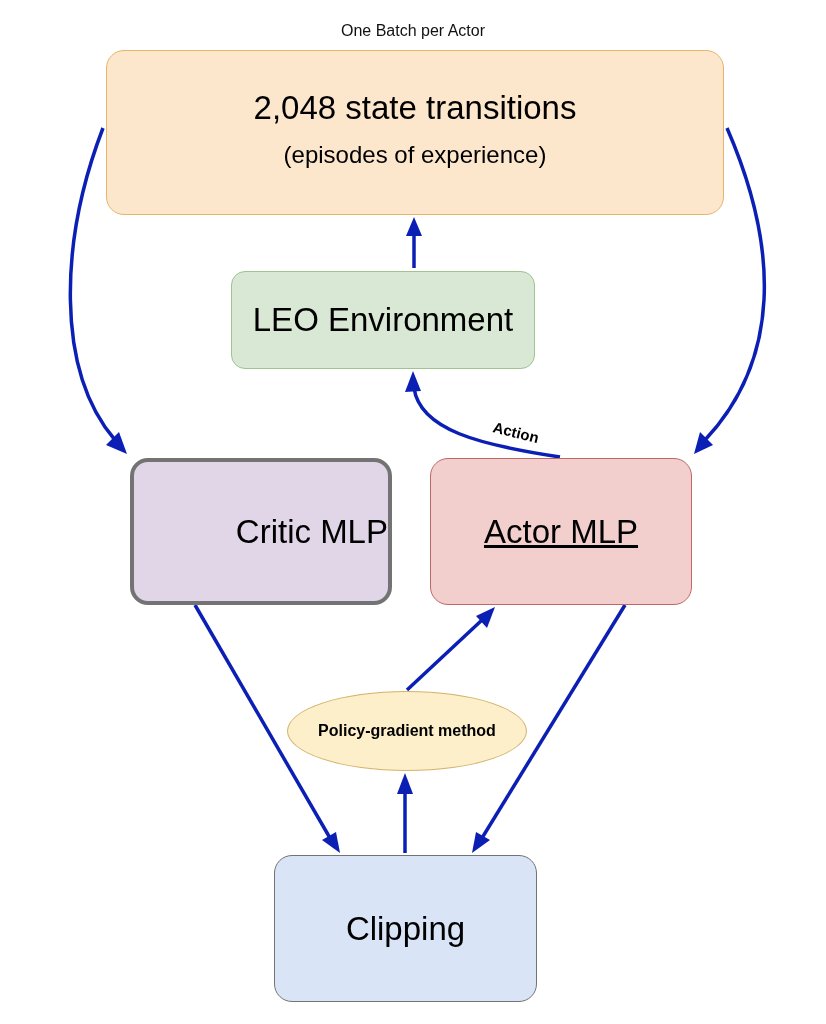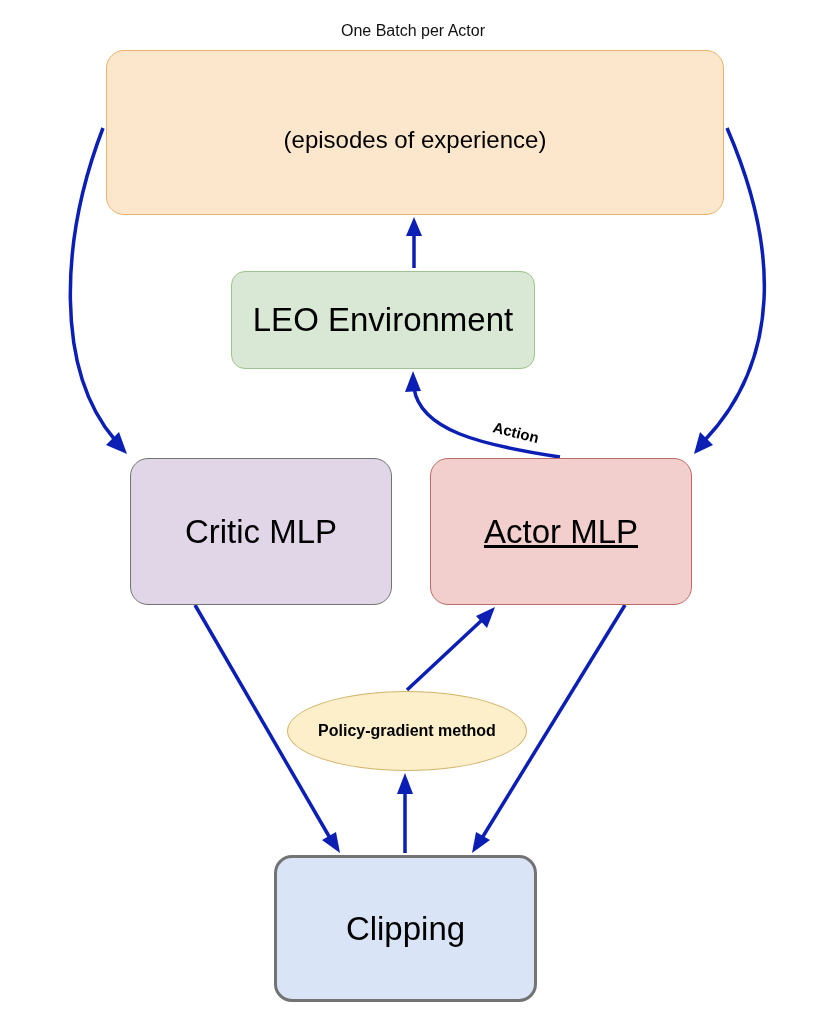--- a/index.html
+++ b/index.html
@@ -4,23 +4,23 @@
 <style>
   html, body { margin: 0; padding: 0; background: #ffffff; }
   body { width: 826px; height: 1024px; position: relative; overflow: hidden; font-family: "Liberation Sans", sans-serif; }
   .node { position: absolute; box-sizing: border-box; display: flex; flex-direction: column; align-items: center; justify-content: center; text-align: center; color: #000; }
   .rounded { border-radius: 18px; }
   #batch-caption { position: absolute; left: 0; width: 826px; top: 22px; text-align: center; font-size: 16px; color: #111; }
   #node-batch { left: 106px; top: 50px; width: 618px; height: 165px; background: #fce7cd; border: 1px solid #e6b46a; }
   #node-batch .t1 { font-size: 33px; margin-top: -8px; }
   #node-batch .t2 { font-size: 24px; margin-top: 14px; }
   #node-env { left: 231px; top: 271px; width: 304px; height: 98px; background: #d8e8d4; border: 1px solid #9fc48f; border-radius: 14px; font-size: 33px; }
-  #node-critic { left: 130px; top: 458px; width: 262px; height: 147px; background: #e1d6e8; border: 1px solid #737373; font-size: 33px; }
+  #node-critic { left: 130px; top: 458px; width: 262px; height: 147px; background: #e1d6e8; border: 4px solid #737373; font-size: 33px; align-items: flex-end; }
   #node-actor { left: 430px; top: 458px; width: 262px; height: 147px; background: #f2cfcd; border: 1px solid #bb6a67; font-size: 33px; text-decoration: underline; }
-  #node-clip { left: 274px; top: 855px; width: 263px; height: 147px; background: #d9e5f7; border: 3px solid #737373; font-size: 33px; line-height: 1.25; }
+  #node-clip { left: 274px; top: 855px; width: 263px; height: 147px; background: #d9e5f7; border: 1px solid #737373; font-size: 33px; line-height: 1.25; }
   #node-pg { left: 287px; top: 691px; width: 240px; height: 80px; background: #fcefc9; border: 1px solid #d4b36b; border-radius: 50%; font-size: 16px; font-weight: bold; }
   svg#edges { position: absolute; left: 0; top: 0; }
   .edge { fill: none; stroke: #0b1fb5; stroke-width: 3.5; }
   .arrowhead { fill: #0b1fb5; }
 </style>
 </head>
 <body>
 
 <div id="batch-caption">One Batch per Actor</div>
 
@@ -46,20 +46,21 @@
   <polygon class="arrowhead" points="472,853 476,832 490,840"></polygon>
 
   <path class="edge" d="M405 853 L405 790"></path>
   <polygon class="arrowhead" points="405,773 397,794 413,794"></polygon>
 
   <path class="edge" d="M407 690 L482 620"></path>
   <polygon class="arrowhead" points="495,607 487,628 476,616"></polygon>
 </svg>
 
 <div id="node-batch" class="node rounded">
+  <div class="t1">2,048 state transitions</div>
   <div class="t2">(episodes of experience)</div>
 </div>
 
 <div id="node-env" class="node">
   <span>LEO Environment</span>
 </div>
 
 <div id="node-critic" class="node rounded">
   <span>Critic MLP</span>
 </div>

